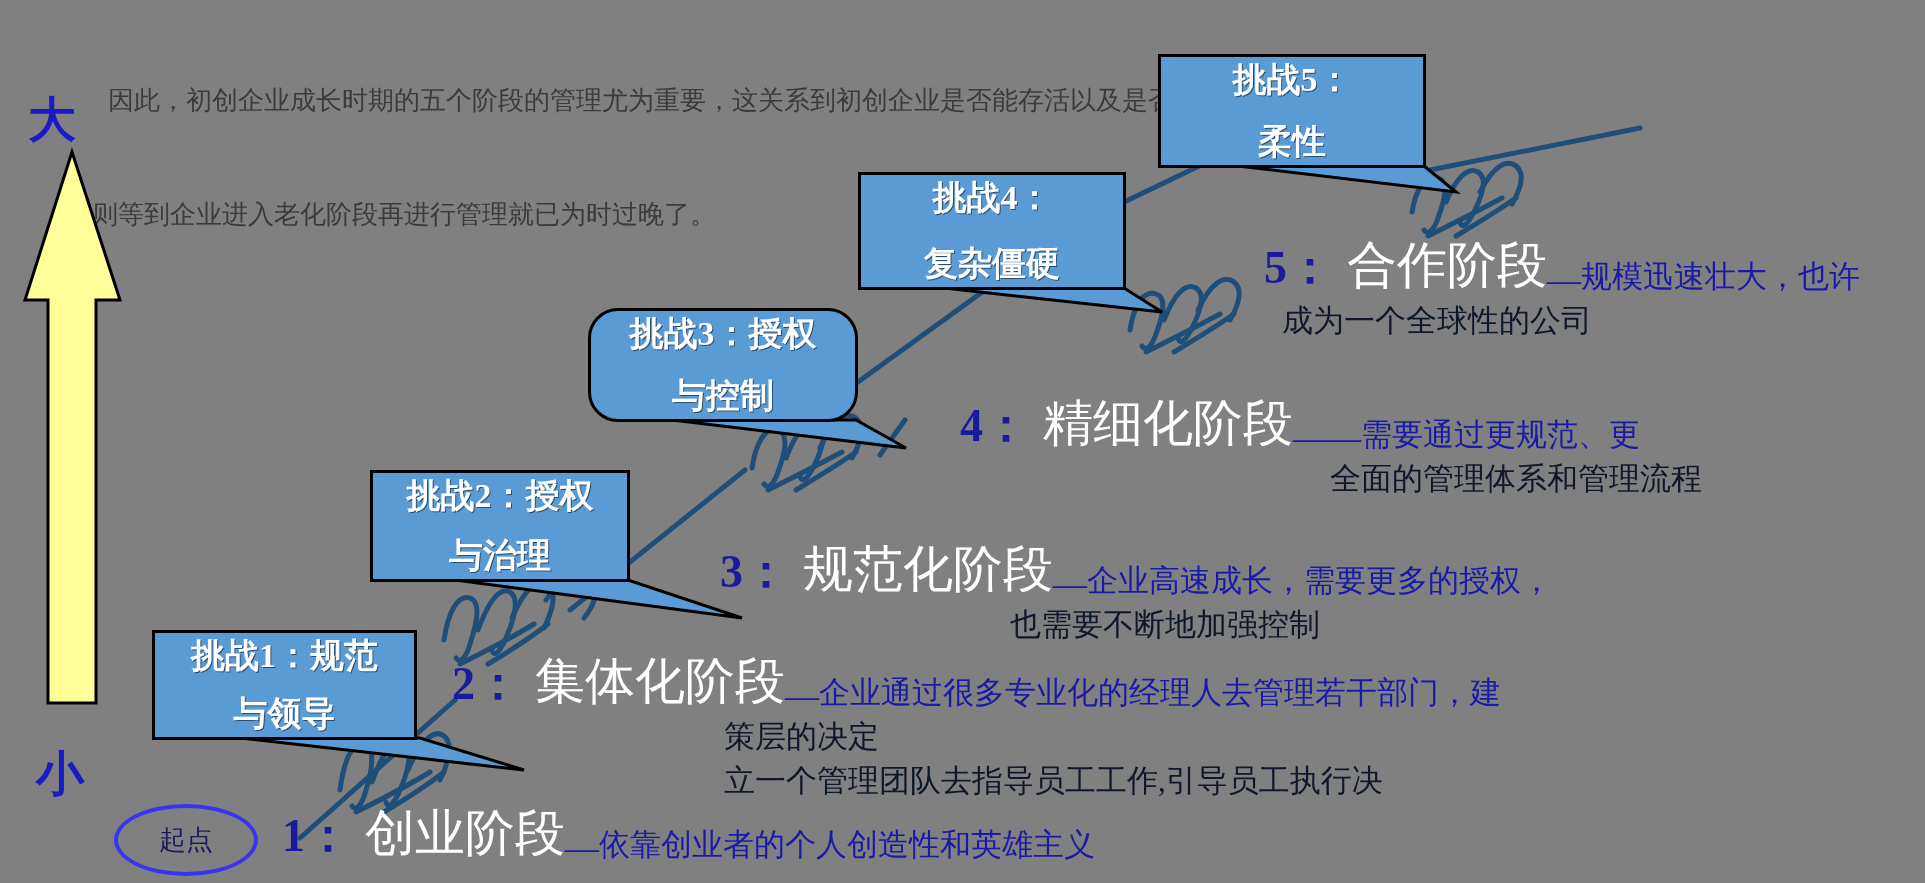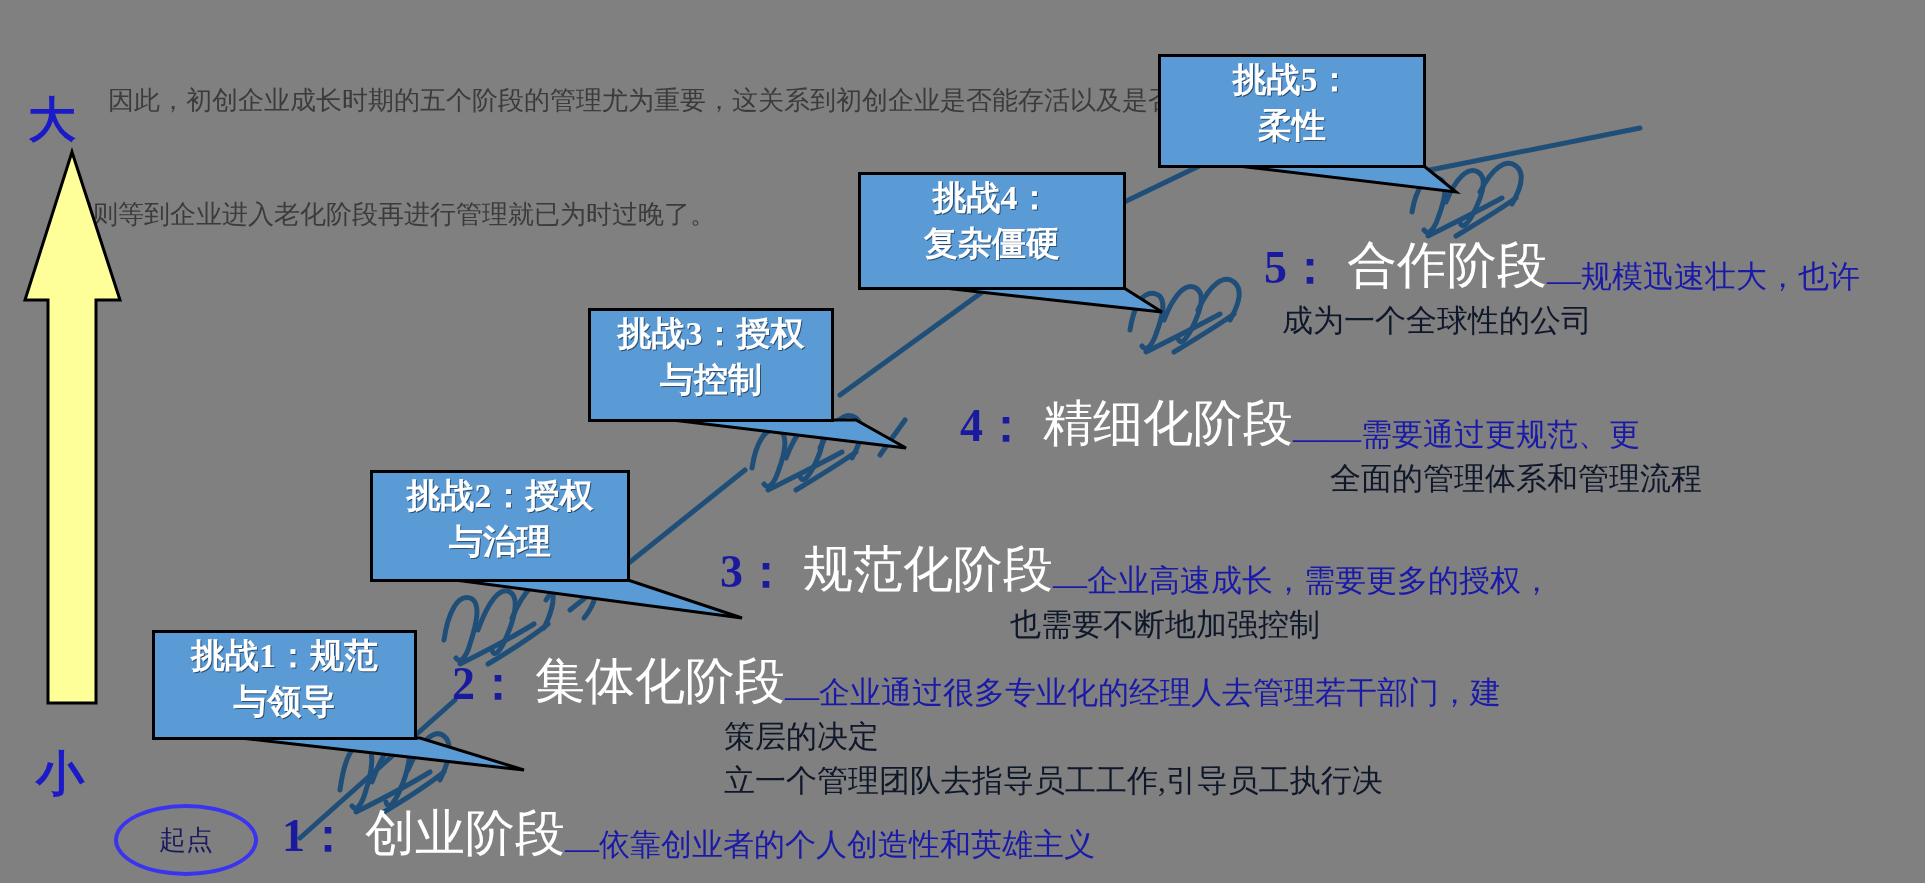--- a/index.html
+++ b/index.html
@@ -61,29 +61,29 @@
     box-sizing:border-box;
     color:#ffffff;
     font-size:34px;
     font-weight:bold;
     font-family:"Liberation Serif","DejaVu Serif",serif;
     line-height:46px;
     text-align:center;
     display:flex;
     flex-direction:column;
     align-items:center;
-    justify-content:flex-start;
+    justify-content:space-between;
     text-shadow:1px 1px 0 #2b4f73;
     z-index:5;
   }
   .callout .ln{display:block;white-space:nowrap;}
 
   #callout-1{left:152px;top:630px;width:265px;height:110px;}
   #callout-2{left:370px;top:470px;width:260px;height:112px;}
-  #callout-3{left:588px;top:308px;width:246px;height:114px;}
+  #callout-3{left:588px;top:308px;width:270px;height:114px;border-radius:30px;}
   #callout-4{left:858px;top:172px;width:268px;height:118px;}
   #callout-5{left:1158px;top:54px;width:268px;height:114px;}
 
   
   .stage{position:absolute;color:#1a1aa8;z-index:4;}
   .stage .num{
     font-size:46px;font-weight:bold;color:#1a1a9e;
     font-family:"Liberation Serif","DejaVu Serif",serif;
     display:inline-block;vertical-align:bottom;
   }

